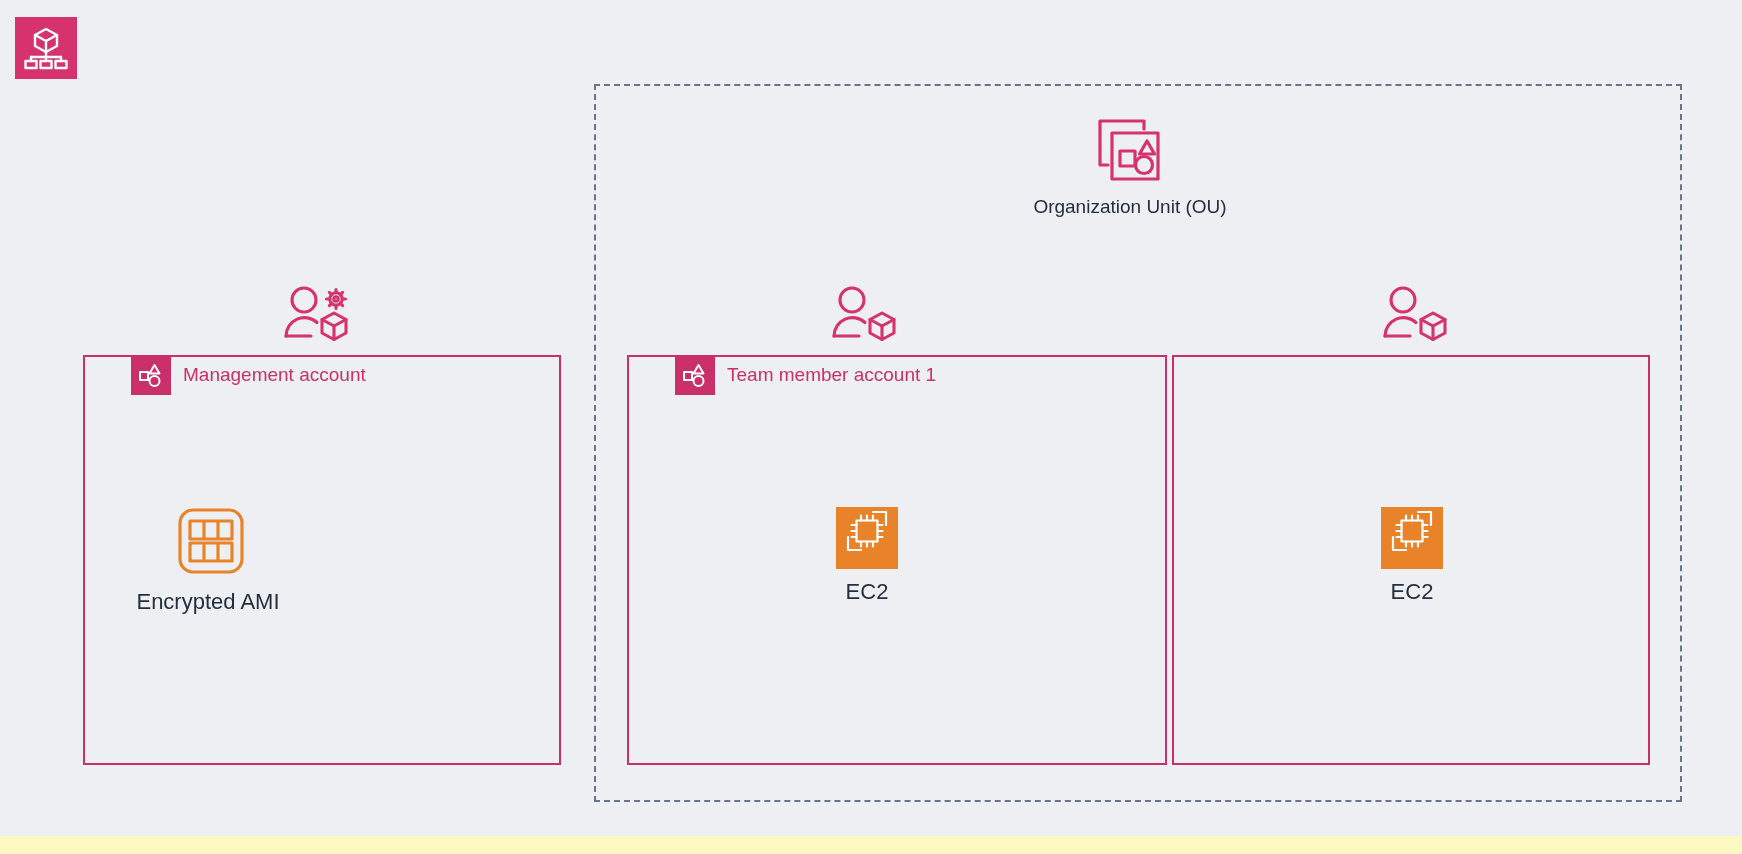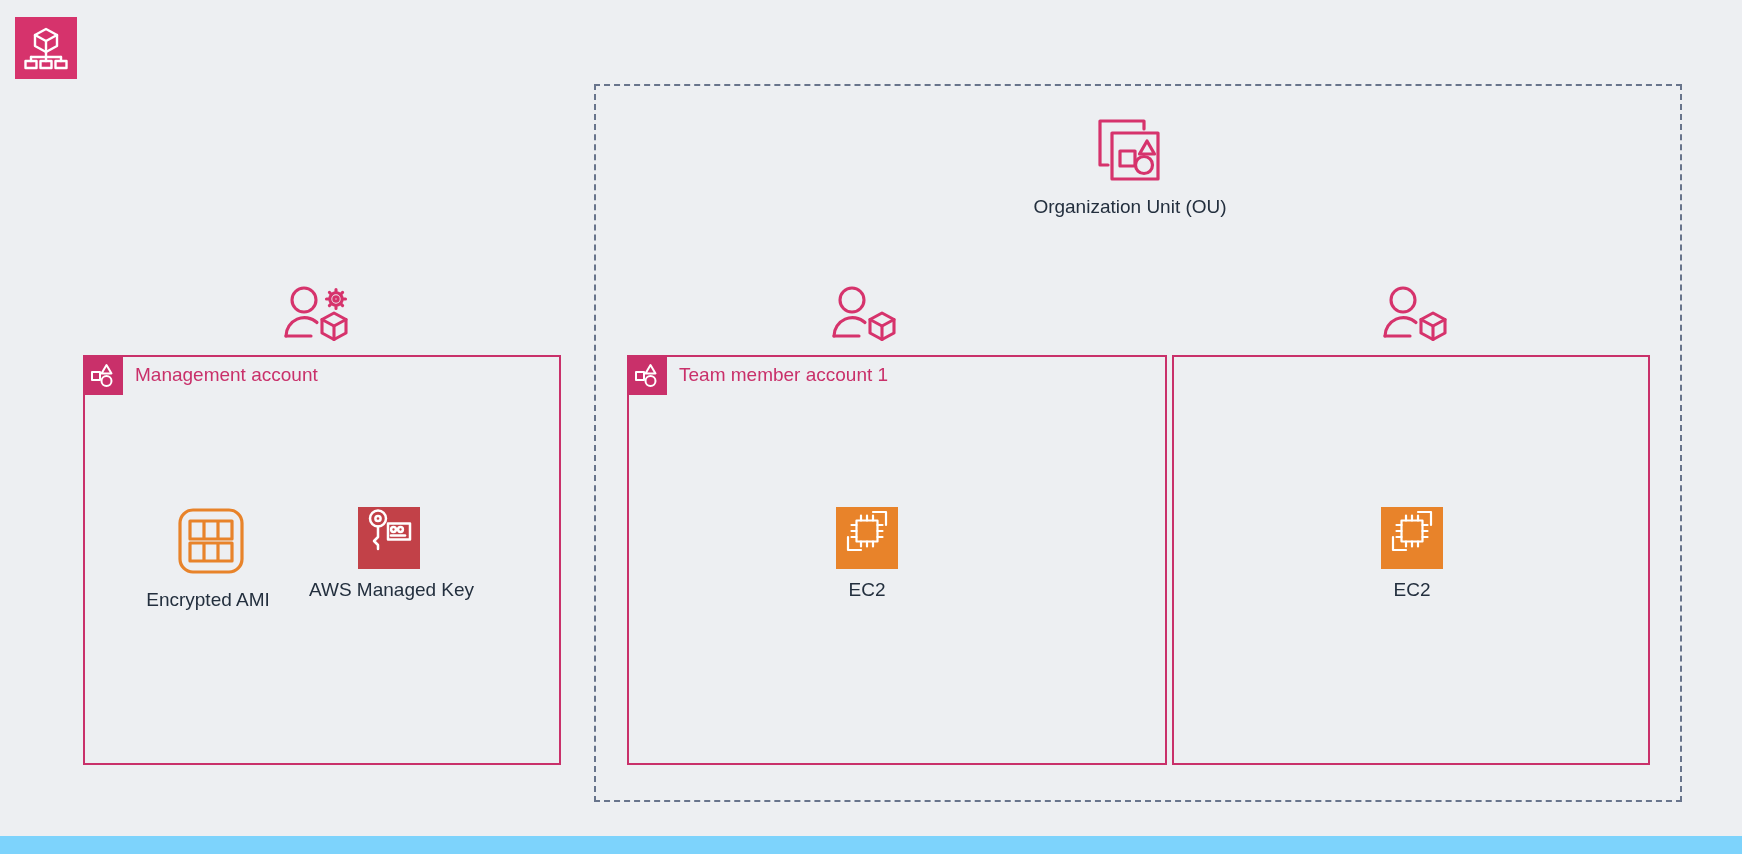--- a/index.html
+++ b/index.html
@@ -7,21 +7,21 @@
     padding: 0;
     background: #ffffff;
   }
   body {
     font-family: "Liberation Sans", sans-serif;
   }
   #canvas {
     position: relative;
     width: 1742px;
     height: 854px;
-    background: #7dd3fc;
+    background: #fef9c3;
     overflow: hidden;
   }
   .diagram-bg {
     position: absolute;
     left: 0;
     top: 0;
     width: 1742px;
     height: 836px;
     background: #edeff2;
   }
@@ -76,20 +76,21 @@
     box-sizing: border-box;
     background: transparent;
   }
   .account-header {
     position: absolute;
     left: -2px;
     top: -2px;
     height: 40px;
     display: flex;
     align-items: center;
+    padding-left: 48px;
   }
   .account-chip {
     width: 40px;
     height: 40px;
     background: #c9306a;
     display: flex;
     align-items: center;
     justify-content: center;
     flex: none;
   }
@@ -112,21 +113,21 @@
     position: absolute;
     width: 160px;
     text-align: center;
   }
   .resource .res-icon {
     display: inline-block;
     line-height: 0;
   }
   .resource .res-label {
     margin-top: 10px;
-    font-size: 19px;
+    font-size: 22px;
     color: #232f3e;
     white-space: nowrap;
   }
   .sq-icon {
     width: 62px;
     height: 62px;
     display: inline-flex;
     align-items: center;
     justify-content: center;
   }
@@ -215,36 +216,20 @@
             <rect x="3" y="3" width="62" height="62" rx="13"></rect>
             <rect x="13" y="14" width="42" height="18"></rect>
             <rect x="13" y="36" width="42" height="18"></rect>
             <path d="M27 14 L27 32 M41 14 L41 32 M27 36 L27 54 M41 36 L41 54"></path>
           </g>
         </svg>
       </span>
       <div class="res-label">Encrypted AMI</div>
     </div>
 
-    <div class="resource" style="left:224px; top:150px;">
-      <span class="sq-icon kms res-icon">
-        <svg width="48" height="48" viewBox="0 0 48 48">
-          <g fill="none" stroke="#ffffff" stroke-width="2.5" stroke-linejoin="round" stroke-linecap="round">
-            <circle cx="13" cy="11.5" r="8"></circle>
-            <circle cx="13" cy="11.5" r="2.6"></circle>
-            <path d="M13 19.5 L13 30 L9 34 L13 38 L13 42"></path>
-            <rect x="23" y="16.5" width="22" height="16"></rect>
-            <circle cx="28.5" cy="22.5" r="2.4"></circle>
-            <circle cx="35.5" cy="22.5" r="2.4"></circle>
-            <path d="M26 28.5 L40 28.5"></path>
-          </g>
-        </svg>
-      </span>
-      <div class="res-label">AWS Managed Key</div>
-    </div>
   </div>
 
   <div class="user-icon" style="left:832px; top:286px;">
     <svg width="66" height="62" viewBox="0 0 66 62">
       <g fill="none" stroke="#d6336c" stroke-width="3.1" stroke-linejoin="round" stroke-linecap="round">
         <circle cx="20" cy="14" r="12"></circle>
         <path d="M2 50 A18.5 18.5 0 0 1 33 36.5"></path>
         <path d="M2 50 L27 50"></path>
         <path d="M38 33.5 L50 27 L62 33.5 L62 47 L50 53.5 L38 47 Z"></path>
         <path d="M38 33.5 L50 40 L62 33.5"></path>

